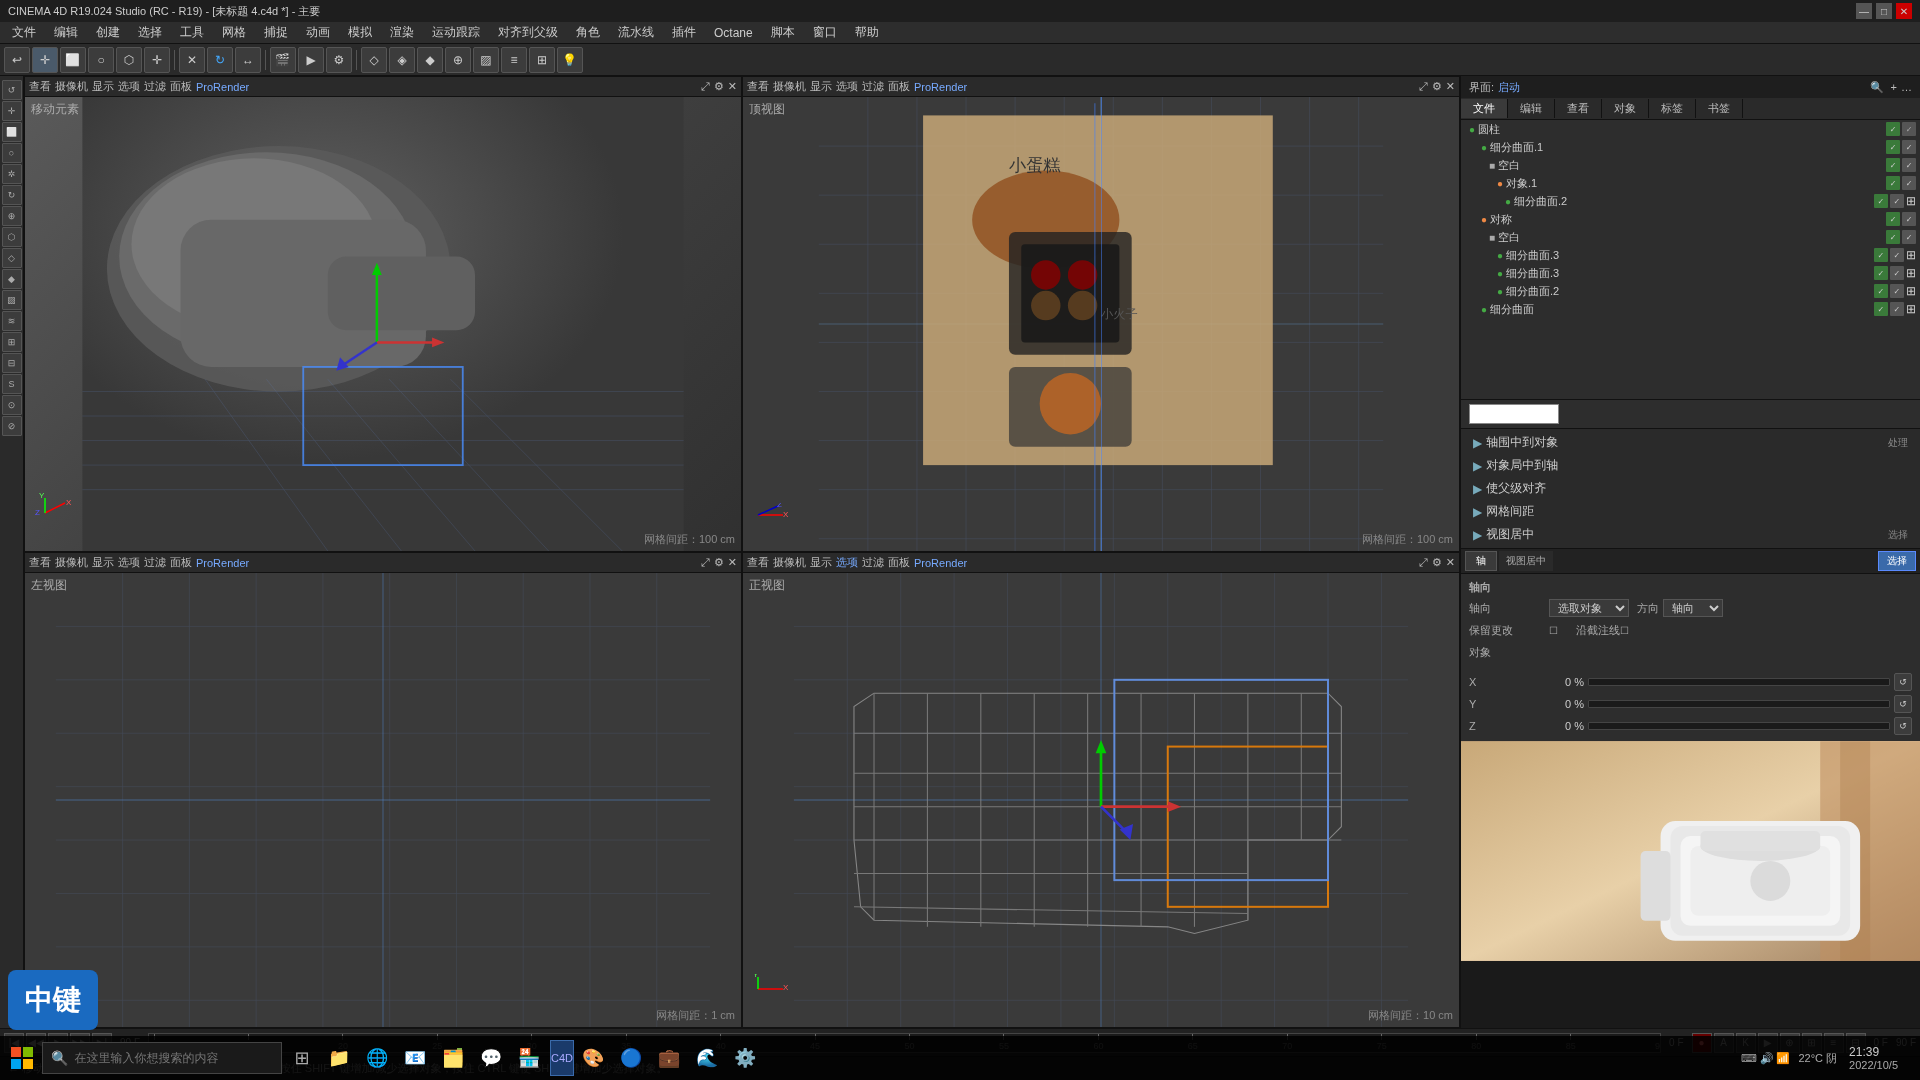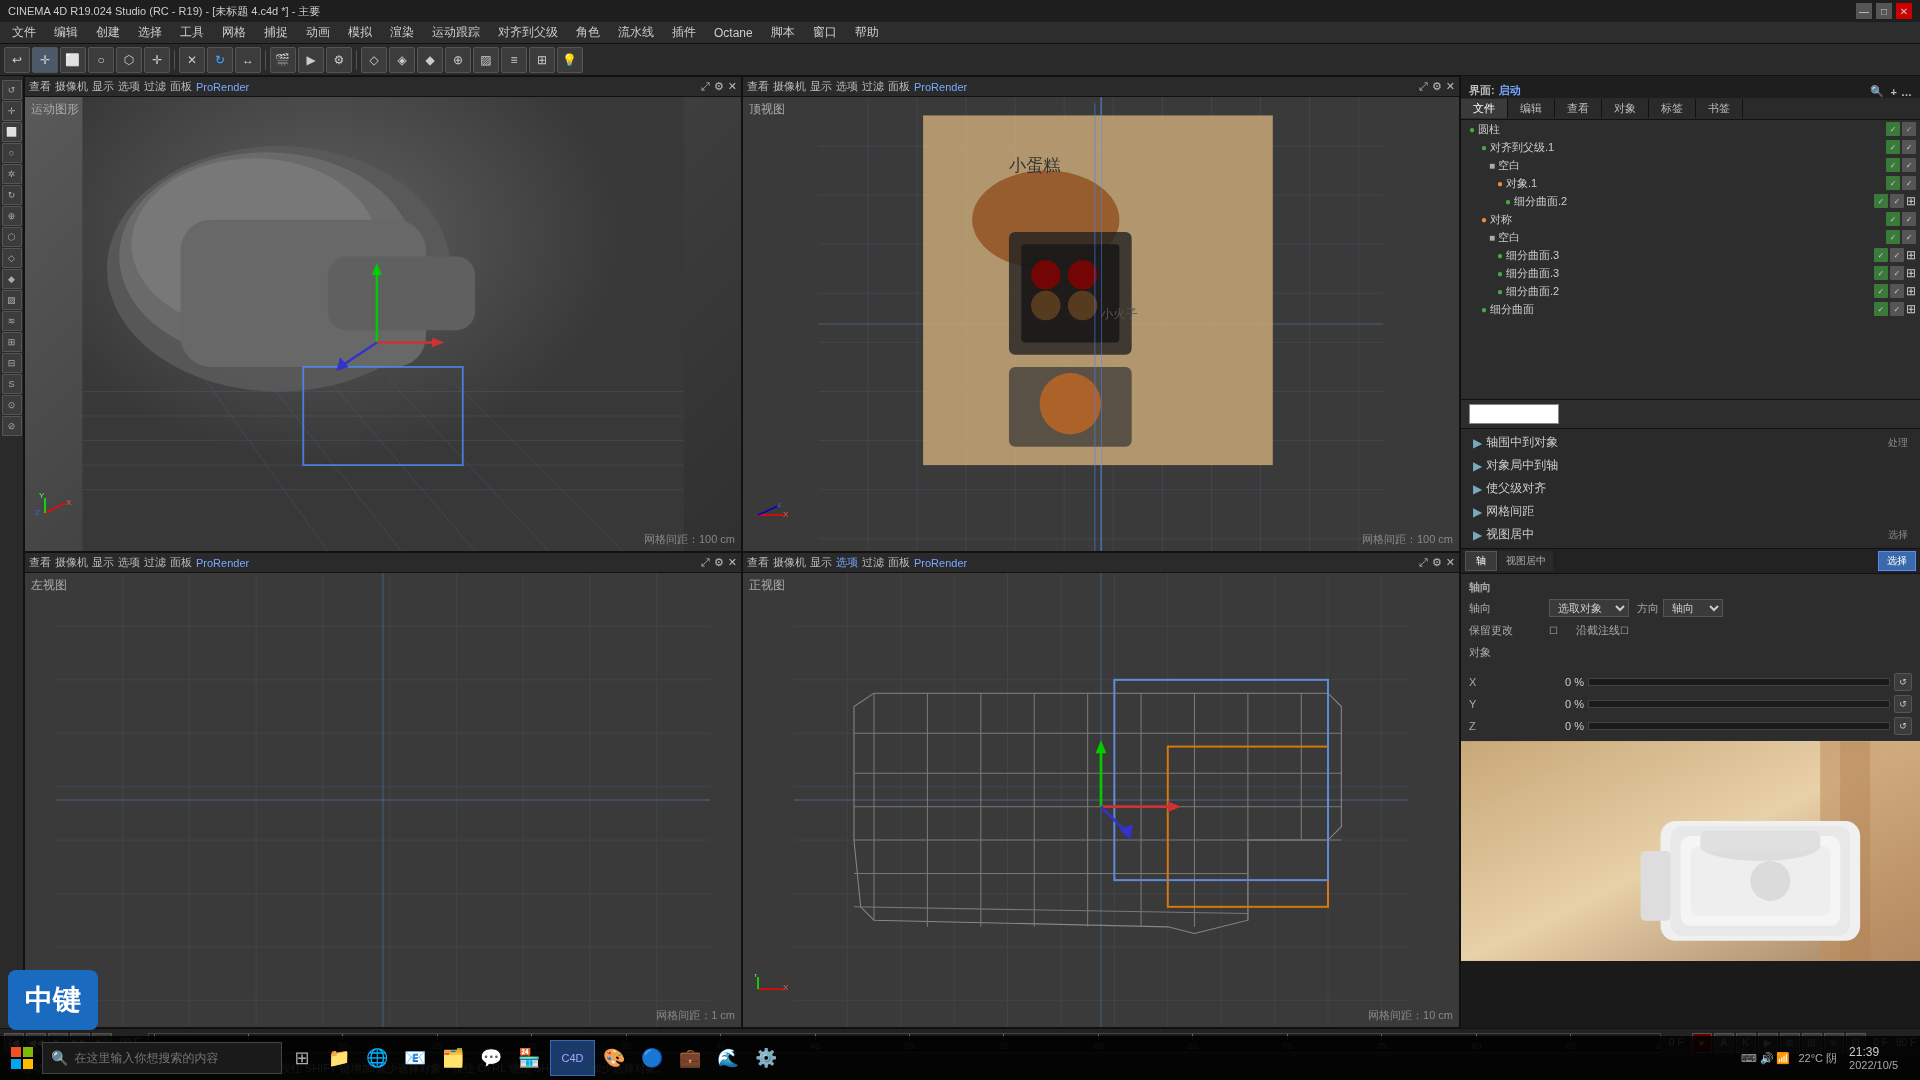--- a/index.html
+++ b/index.html
@@ -170,26 +170,25 @@
       background: #2d2d2d;
       border-left: 1px solid #111;
       display: flex;
       flex-direction: column;
     }
 
     #right-panel-header {
       height: 22px;
       background: #1e1e1e;
       display: flex;
-      align-items: flex-end;
+      align-items: center;
       justify-content: space-between;
       padding: 0 8px;
       font-size: 11px;
       color: #bbb;
-      font-weight: bold;
     }
 
     #right-tabs {
       height: 22px;
       background: #2a2a2a;
       display: flex;
       align-items: center;
       gap: 0;
       border-bottom: 1px solid #111;
     }
@@ -547,21 +546,21 @@
           <rect x="180" y="220" width="130" height="80" fill="none" stroke="#4a8fff" stroke-width="1.5" opacity="0.8"></rect>
 
           <line x1="240" y1="200" x2="240" y2="140" stroke="#00cc00" stroke-width="2"></line>
           <polygon points="240,135 236,145 244,145" fill="#00cc00"></polygon>
           <line x1="240" y1="200" x2="290" y2="200" stroke="#cc3333" stroke-width="2"></line>
           <polygon points="295,200 285,196 285,204" fill="#cc3333"></polygon>
           <line x1="240" y1="200" x2="210" y2="220" stroke="#3333cc" stroke-width="2"></line>
           <polygon points="207,223 210,212 217,220" fill="#3333cc"></polygon>
         </svg>
       </div>
-      <div class="viewport-label">运动图形</div>
+      <div class="viewport-label">移动元素</div>
       <div class="viewport-grid-dist">网格间距：100 cm</div>
 
       <div style="position:absolute;bottom:25px;left:10px;pointer-events:none;">
         <svg width="40" height="30">
           <line x1="10" y1="20" x2="30" y2="10" stroke="#f00" stroke-width="1.5"></line>
           <line x1="10" y1="20" x2="10" y2="5" stroke="#0f0" stroke-width="1.5"></line>
           <text x="31" y="12" fill="#f55" font-size="8">X</text>
           <text x="4" y="5" fill="#5f5" font-size="8">Y</text>
           <text x="0" y="22" fill="#55f" font-size="8">Z</text>
         </svg>
@@ -814,21 +813,21 @@
         <span style="color:#4a4;margin-right:3px;font-size:10px;">●</span>
         <span class="name">圆柱</span>
         <div class="icons-right">
           <span class="tree-icon-sm" style="background:#3a7a3a;">✓</span>
           <span class="tree-icon-sm" style="background:#555;color:#aaa;">✓</span>
         </div>
       </div>
       <div class="tree-item">
         <div class="indent" style="width:16px;"></div>
         <span style="color:#4a4;margin-right:3px;font-size:10px;">●</span>
-        <span class="name">对齐到父级.1</span>
+        <span class="name">细分曲面.1</span>
         <div class="icons-right">
           <span class="tree-icon-sm" style="background:#3a7a3a;">✓</span>
           <span class="tree-icon-sm" style="background:#555;">✓</span>
         </div>
       </div>
       <div class="tree-item">
         <div class="indent" style="width:24px;"></div>
         <span style="color:#aaa;margin-right:3px;font-size:10px;">■</span>
         <span class="name">空白</span>
         <div class="icons-right">
@@ -1164,21 +1163,21 @@
 
   <button style="width:36px;height:36px;background:transparent;border:none;cursor:pointer;color:#aaa;font-size:18px;">⊞</button>
 
   <button style="width:36px;height:36px;background:transparent;border:none;cursor:pointer;font-size:18px;">📁</button>
   <button style="width:36px;height:36px;background:transparent;border:none;cursor:pointer;font-size:18px;">🌐</button>
   <button style="width:36px;height:36px;background:transparent;border:none;cursor:pointer;font-size:18px;">📧</button>
   <button style="width:36px;height:36px;background:transparent;border:none;cursor:pointer;font-size:18px;">🗂️</button>
   <button style="width:36px;height:36px;background:transparent;border:none;cursor:pointer;font-size:18px;">💬</button>
   <button style="width:36px;height:36px;background:transparent;border:none;cursor:pointer;font-size:18px;">🏪</button>
 
-  <button style="width:45px;height:36px;background:#1a3a6a;border:1px solid #3a6aaa;cursor:pointer;font-size:11px;color:#aaf;">C4D</button>
+  <button style="width:24px;height:36px;background:#1a3a6a;border:1px solid #3a6aaa;cursor:pointer;font-size:11px;color:#aaf;">C4D</button>
   <button style="width:36px;height:36px;background:transparent;border:none;cursor:pointer;font-size:18px;">🎨</button>
   <button style="width:36px;height:36px;background:transparent;border:none;cursor:pointer;font-size:18px;">🔵</button>
   <button style="width:36px;height:36px;background:transparent;border:none;cursor:pointer;font-size:18px;">💼</button>
   <button style="width:36px;height:36px;background:transparent;border:none;cursor:pointer;font-size:18px;">🌊</button>
   <button style="width:36px;height:36px;background:transparent;border:none;cursor:pointer;font-size:18px;">⚙️</button>
   <div style="flex:1;"></div>
 
   <div style="display:flex;align-items:center;gap:4px;padding:0 8px;color:#aaa;font-size:11px;">
     <span>⌨ 🔊 📶</span>
     <span style="margin-left:4px;">22°C 阴</span>

